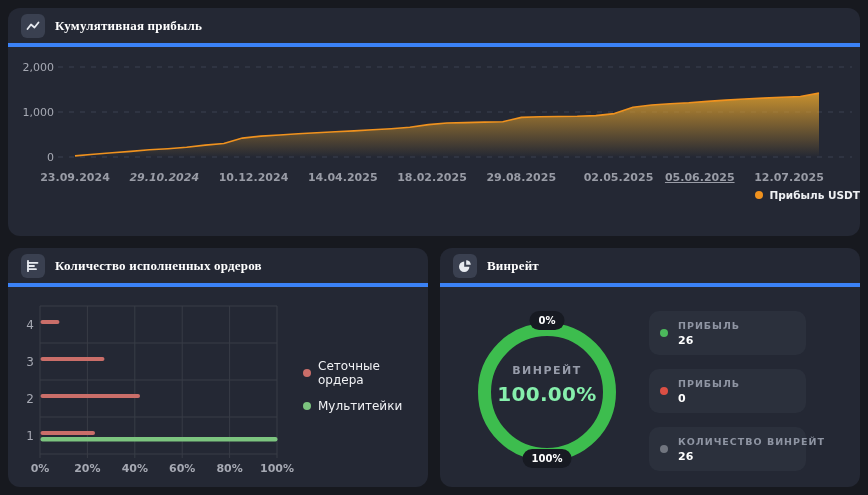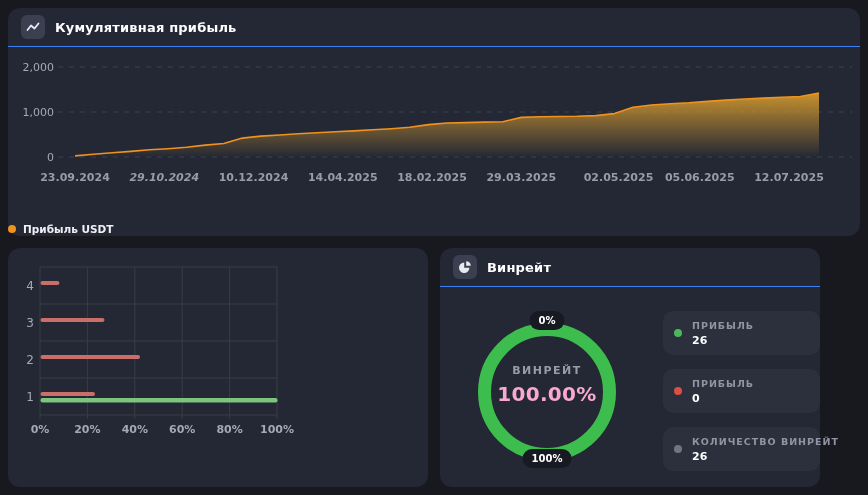--- a/index.html
+++ b/index.html
@@ -5,62 +5,62 @@
   html,body{margin:0;padding:0;}
   body{
     width:868px;height:495px;position:relative;overflow:hidden;
     background:#17191f;
     font-family:"DejaVu Sans","Liberation Sans",sans-serif;
     -webkit-font-smoothing:antialiased;
   }
   .panel{position:absolute;background:#242834;border-radius:12px;}
   .panel-cumulative{left:8px;top:8px;width:852px;height:228px;}
   .panel-orders{left:8px;top:248px;width:420px;height:239px;}
-  .panel-winrate{left:440px;top:248px;width:380px;height:239px;}
+  .panel-winrate{left:440px;top:248px;width:420px;height:239px;}
 
   .panel-header{height:39px;display:flex;align-items:center;gap:10px;
-    padding:8px 13px;border-bottom:1px solid #3b82f6;box-sizing:border-box;}
+    padding:8px 13px;border-bottom:4px solid #3b82f6;box-sizing:border-box;font-family:Liberation Serif, serif;}
   .icon-box{width:24px;height:24px;border-radius:6px;background:#3a4050;
     display:flex;align-items:center;justify-content:center;flex:none;}
   .panel-title{margin:0;font-size:13px;font-weight:700;color:#ffffff;letter-spacing:.2px;}
 
   .panel-body{position:relative;width:100%;}
   .panel-cumulative .panel-body{height:189px;}
   .panel-orders .panel-body,.panel-winrate .panel-body{height:200px;}
 
   svg text{font-family:"DejaVu Sans","Liberation Sans",sans-serif;}
 
   
   #cum-svg{position:absolute;left:0;top:0;}
   .xlabels{position:absolute;left:0;top:124px;right:8px;height:16px;}
   .xlabels span{position:absolute;transform:translateX(-50%);
     font-size:11px;font-weight:600;color:#999ca6;white-space:nowrap;}
-  .legend-row{position:absolute;left:0;right:0;top:176px;
-    display:flex;justify-content:flex-start;gap:18px;}
+  .legend-row{position:absolute;left:0;right:0;top:142px;
+    display:flex;justify-content:flex-end;gap:18px;}
   .legend-item{display:flex;align-items:center;gap:7px;
     font-size:10.5px;font-weight:600;color:#eef0f3;}
   .dot{width:8px;height:8px;border-radius:50%;display:inline-block;flex:none;}
 
   
   #bar-svg{position:absolute;left:0;top:0;}
   .bar-legend{position:absolute;left:295px;top:72px;
     display:flex;flex-direction:column;gap:12px;}
   .bar-legend .legend-item{font-size:12px;font-weight:500;color:#f0f1f4;}
 
   
   .donut-wrap{position:absolute;left:27px;top:5px;width:160px;height:200px;}
   .donut-center{position:absolute;left:0;right:0;top:72px;text-align:center;}
   .donut-label{font-size:11px;font-weight:600;letter-spacing:1.5px;color:#979caa;}
-  .donut-value{margin-top:5px;font-size:20px;font-weight:800;color:#f9a8d4;letter-spacing:.3px;}
+  .donut-value{margin-top:5px;font-size:20px;font-weight:800;color:#86efac;letter-spacing:.3px;}
   .badge{position:absolute;left:50%;transform:translateX(-50%);
     background:#171a22;color:#ffffff;font-size:10px;font-weight:700;
     padding:4px 9px;border-radius:11px;white-space:nowrap;}
   .badge-top{top:19px;}
   .badge-bottom{top:157px;}
-  .stats{position:absolute;left:223px;top:24px;width:157px;
+  .stats{position:absolute;left:209px;top:24px;width:157px;
     display:flex;flex-direction:column;gap:14px;}
   .stat-card{height:44px;background:#2b303c;border-radius:10px;
     display:flex;align-items:center;gap:10px;padding:0 11px;box-sizing:border-box;}
   .stat-dot{width:8px;height:8px;border-radius:50%;flex:none;}
   .stat-text{display:flex;flex-direction:column;gap:3px;min-width:0;}
   .stat-label{font-size:9.5px;font-weight:700;letter-spacing:1px;color:#8f95a3;white-space:nowrap;}
   .stat-value{font-size:11px;font-weight:800;color:#ffffff;}
 </style>
 </head>
 <body>
@@ -92,35 +92,48 @@
           <text x="46" y="24" text-anchor="end" fill="#a6a9b3" font-size="11">2,000</text>
           <path d="M67.0,108.9L85.6,107.3L104.2,105.7L122.8,104.4L141.4,102.8L160.0,101.7L178.6,100.3L197.2,98.1L215.8,96.5L234.4,91.1L253.0,89.1L271.6,88.0L290.2,86.8L308.8,85.7L327.4,84.8L346.0,83.9L364.6,82.8L383.2,81.7L401.8,80.3L420.4,77.6L439.0,76.0L457.6,75.6L476.2,75.1L494.8,74.7L513.4,70.4L532.0,69.7L550.6,69.5L569.2,69.3L587.8,68.6L606.4,66.6L625.0,60.3L643.6,58.0L662.2,56.7L680.8,55.8L699.4,54.4L718.0,53.1L736.6,52.0L755.2,51.1L773.8,50.2L792.4,49.5L811.0,46.1L811,110L67,110Z" fill="url(#goldfade)"></path>
           <path d="M67.0,108.9L85.6,107.3L104.2,105.7L122.8,104.4L141.4,102.8L160.0,101.7L178.6,100.3L197.2,98.1L215.8,96.5L234.4,91.1L253.0,89.1L271.6,88.0L290.2,86.8L308.8,85.7L327.4,84.8L346.0,83.9L364.6,82.8L383.2,81.7L401.8,80.3L420.4,77.6L439.0,76.0L457.6,75.6L476.2,75.1L494.8,74.7L513.4,70.4L532.0,69.7L550.6,69.5L569.2,69.3L587.8,68.6L606.4,66.6L625.0,60.3L643.6,58.0L662.2,56.7L680.8,55.8L699.4,54.4L718.0,53.1L736.6,52.0L755.2,51.1L773.8,50.2L792.4,49.5L811.0,46.1" fill="none" stroke="#f0921e" stroke-width="1.6" stroke-linejoin="round"></path>
         </svg>
       <div id="cum-xlabels" class="xlabels">
           <span style="left: 67px;">23.09.2024</span>
           <span style="left: 156.25px; font-style: italic;">29.10.2024</span>
           <span style="left: 245.5px;">10.12.2024</span>
           <span style="left: 334.75px;">14.04.2025</span>
           <span style="left: 424px;">18.02.2025</span>
-          <span style="left: 513.25px;">29.03.2025</span>
+          <span style="left: 513.25px;">29.08.2025</span>
           <span style="left: 602.5px; margin-left: 8px;">02.05.2025</span>
-          <span style="left: 691.75px;">05.06.2025</span>
+          <span style="left: 691.75px; text-decoration: underline;">05.06.2025</span>
           <span style="left: 781px;">12.07.2025</span>
         </div>
       <div class="legend-row">
         <span class="legend-item">
           <i class="dot" style="background-color: rgb(240, 146, 30);"></i>
           <span>Прибыль USDT</span>
         </span>
       </div>
     </div>
   </section>
 
   <section class="panel panel-orders">
+    <header class="panel-header">
+      <span class="icon-box">
+        <svg width="16" height="16" viewBox="0 0 16 16">
+          <g stroke="#e7eaf0" stroke-width="1.8" stroke-linecap="round">
+            <line x1="3" y1="2.8" x2="3" y2="13.2"></line>
+            <line x1="3" y1="4.8" x2="12.5" y2="4.8"></line>
+            <line x1="3" y1="8" x2="9" y2="8"></line>
+            <line x1="3" y1="11.2" x2="11" y2="11.2"></line>
+          </g>
+        </svg>
+      </span>
+      <h2 class="panel-title">Количество исполненных ордеров</h2>
+    </header>
     <div class="panel-body">
       <svg id="bar-svg" width="420" height="200" viewBox="0 0 420 200">
           <line x1="32" y1="19" x2="269" y2="19" stroke="#383c46" stroke-width="1"></line>
           <line x1="32" y1="56" x2="269" y2="56" stroke="#383c46" stroke-width="1"></line>
           <line x1="32" y1="93" x2="269" y2="93" stroke="#383c46" stroke-width="1"></line>
           <line x1="32" y1="130" x2="269" y2="130" stroke="#383c46" stroke-width="1"></line>
           <line x1="32" y1="167" x2="269" y2="167" stroke="#383c46" stroke-width="1"></line>
           <line x1="32" y1="19" x2="32" y2="167" stroke="#383c46" stroke-width="1"></line>
           <line x1="32" y1="167" x2="32" y2="171" stroke="#383c46" stroke-width="1"></line>
           <text x="32" y="185" text-anchor="middle" fill="#a6a9b3" font-size="11" font-weight="600">0%</text>
@@ -142,20 +155,30 @@
           <text x="26" y="41.5" text-anchor="end" fill="#a6a9b3" font-size="12">4</text>
           <rect x="32.5" y="33" width="18.96" height="4" rx="2" fill="#ca6e69"></rect>
           <text x="26" y="78.5" text-anchor="end" fill="#a6a9b3" font-size="12">3</text>
           <rect x="32.5" y="70" width="63.99" height="4" rx="2" fill="#ca6e69"></rect>
           <text x="26" y="115.5" text-anchor="end" fill="#a6a9b3" font-size="12">2</text>
           <rect x="32.5" y="107" width="99.53999999999999" height="4" rx="2" fill="#ca6e69"></rect>
           <text x="26" y="152.5" text-anchor="end" fill="#a6a9b3" font-size="12">1</text>
           <rect x="32.5" y="144" width="54.510000000000005" height="4" rx="2" fill="#ca6e69"></rect>
           <rect x="32.5" y="150" width="237" height="4.5" rx="2" fill="#7cc47f"></rect>
         </svg>
+      <div class="bar-legend">
+        <span class="legend-item">
+          <i class="dot" style="background-color: rgb(202, 110, 105);"></i>
+          <span>Сеточные ордера</span>
+        </span>
+        <span class="legend-item">
+          <i class="dot" style="background-color: rgb(124, 196, 127);"></i>
+          <span>Мультитейки</span>
+        </span>
+      </div>
     </div>
   </section>
 
   <section class="panel panel-winrate">
     <header class="panel-header">
       <span class="icon-box">
         <svg width="16" height="16" viewBox="0 0 16 16">
           <path d="M7.2 3.6 A5.2 5.2 0 1 0 12.4 8.8 L7.2 8.8 Z" fill="#e7eaf0"></path>
           <path d="M9.2 2.2 A4.6 4.6 0 0 1 13.8 6.8 L9.2 6.8 Z" fill="#e7eaf0"></path>
         </svg>

